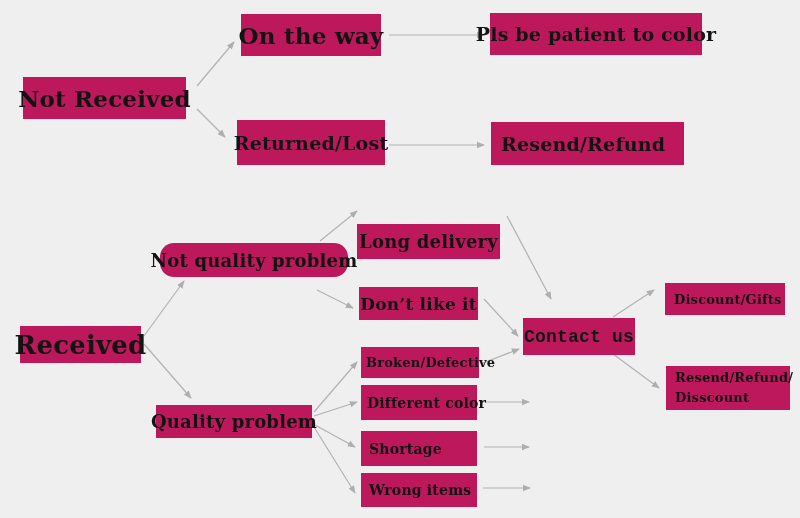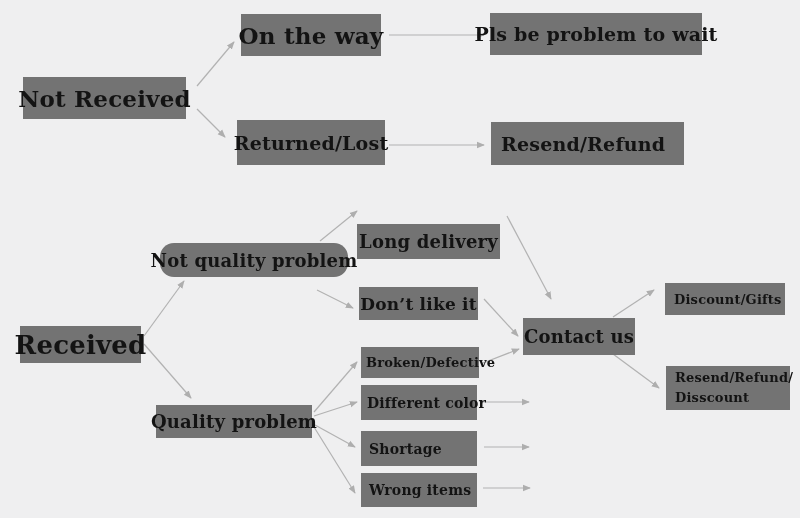--- a/index.html
+++ b/index.html
@@ -11,21 +11,21 @@
     font-family: "DejaVu Serif", "Liberation Serif", serif;
     overflow: hidden;
   }
   .edges {
     position: absolute;
     left: 0; top: 0;
     width: 800px; height: 518px;
   }
   .node {
     position: absolute;
-    background: #737373;
+    background: #be185d;
     color: #131313;
     font-weight: 700;
     display: flex;
     align-items: center;
     justify-content: center;
     white-space: nowrap;
     letter-spacing: 0.2px;
     box-sizing: border-box;
     text-align: right;
   }
@@ -33,21 +33,21 @@
 
   #n-not-received            { left: 23px;  top: 77px;  width: 163px; height: 42px; font-size: 23px; }
   #n-on-the-way              { left: 241px; top: 14px;  width: 140px; height: 42px; font-size: 23px; }
   #n-pls-wait                { left: 490px; top: 13px;  width: 212px; height: 42px; font-size: 19px; }
   #n-returned-lost           { left: 237px; top: 120px; width: 148px; height: 45px; font-size: 19px; }
   #n-resend-refund           { left: 491px; top: 122px; width: 193px; height: 43px; font-size: 19px; padding-left: 10px; }
   #n-received                { left: 20px;  top: 326px; width: 121px; height: 37px; font-size: 26px; }
   #n-not-quality-problem     { left: 160px; top: 243px; width: 188px; height: 34px; font-size: 18px; border-radius: 14px; }
   #n-long-delivery           { left: 357px; top: 190px; width: 143px; height: 35px; font-size: 18px; margin-top: 34px; }
   #n-dont-like-it            { left: 359px; top: 287px; width: 119px; height: 33px; font-size: 17px; }
-  #n-contact-us              { left: 523px; top: 318px; width: 112px; height: 37px; font-size: 18px; }
+  #n-contact-us              { left: 523px; top: 318px; width: 112px; height: 37px; font-size: 18px; font-family: Liberation Mono, monospace; }
   #n-quality-problem         { left: 156px; top: 405px; width: 156px; height: 33px; font-size: 18px; }
   #n-broken-defective        { left: 361px; top: 347px; width: 118px; height: 31px; font-size: 13px; padding-left: 5px; }
   #n-different-color         { left: 361px; top: 385px; width: 116px; height: 35px; font-size: 14px; padding-left: 6px; }
   #n-shortage                { left: 361px; top: 431px; width: 116px; height: 35px; font-size: 14px; padding-left: 8px; }
   #n-wrong-items             { left: 361px; top: 473px; width: 116px; height: 34px; font-size: 14px; padding-left: 8px; }
   #n-discount-gifts          { left: 665px; top: 283px; width: 120px; height: 32px; font-size: 13px; padding-left: 9px; }
   #n-resend-refund-disscount { left: 666px; top: 366px; width: 124px; height: 44px; font-size: 13px; padding-left: 9px;
                                flex-direction: column; align-items: flex-start; justify-content: center; line-height: 20px; }
 </style>
 </head>
@@ -87,21 +87,21 @@
 
   <div class="node" id="n-not-received">
     <span>Not Received</span>
   </div>
 
   <div class="node" id="n-on-the-way">
     <span>On the way</span>
   </div>
 
   <div class="node" id="n-pls-wait">
-    <span>Pls be problem to wait</span>
+    <span>Pls be patient to color</span>
   </div>
 
   <div class="node" id="n-returned-lost">
     <span>Returned/Lost</span>
   </div>
 
   <div class="node" id="n-received">
     <span>Received</span>
   </div>
 

